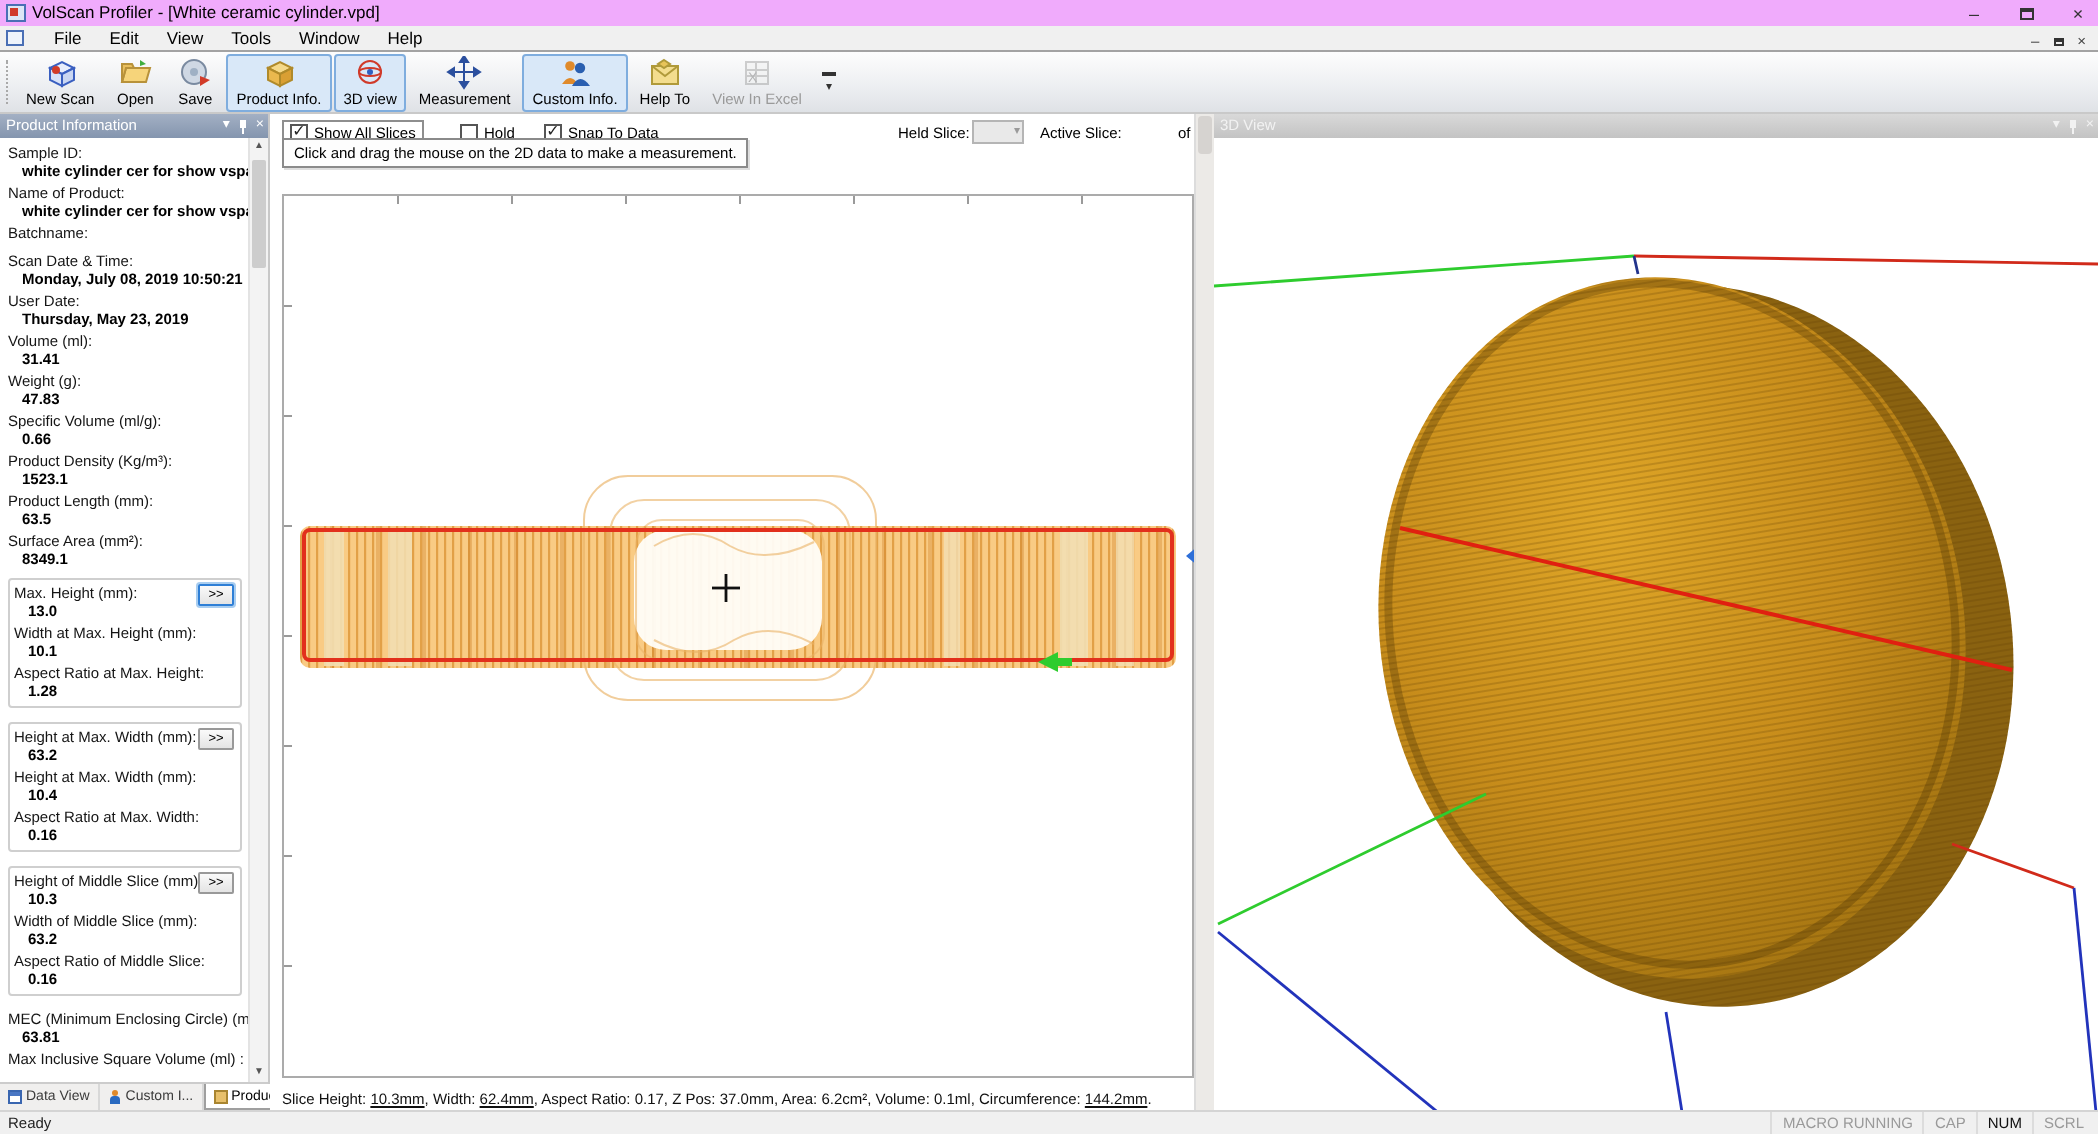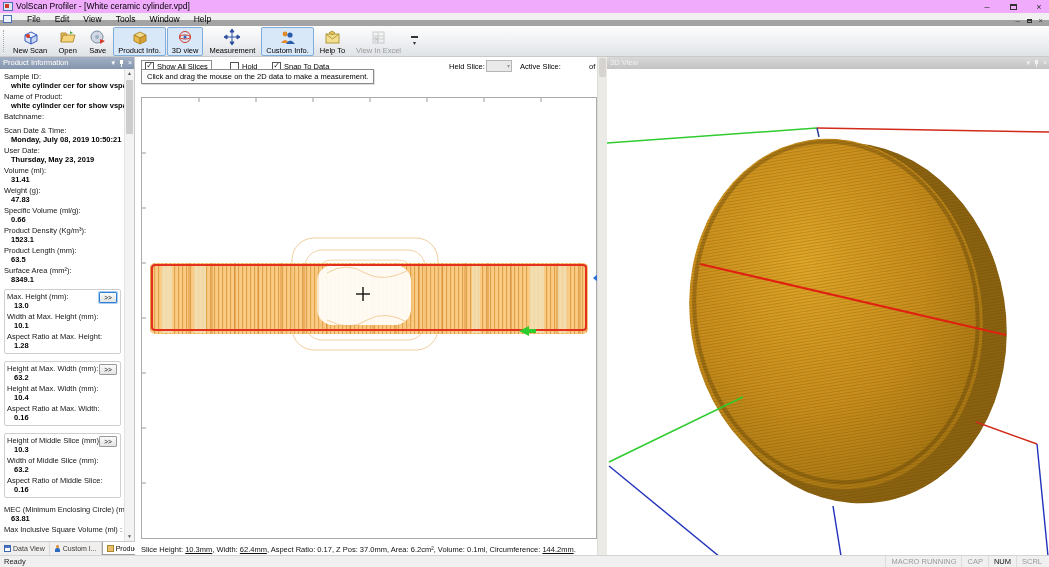--- a/index.html
+++ b/index.html
@@ -9,29 +9,29 @@
   .abs{position:absolute;}
 
   
   .titlebar{left:0;top:0;width:1049px;height:13px;background:#f0abfc;font-size:8.5px;line-height:13px;}
   .title-text{position:absolute;left:16px;top:0;}
   .appicon{position:absolute;left:3px;top:2px;width:10px;height:9px;border:1px solid #4a6fb5;background:#dce6f5;}
   .appicon:before{content:"";position:absolute;left:1px;top:1px;width:4px;height:4px;background:#d03a2a;}
   .winbtns{position:absolute;right:4px;top:1px;display:flex;gap:14px;font-size:9px;color:#333;}
   .winbtns .b{width:12px;text-align:center;}
   .restore-glyph{display:inline-block;width:7px;height:6px;border:1px solid #333;border-top:2px solid #333;}
-  .menubar{left:0;top:13px;width:1049px;height:13px;background:#f0f0f0;font-size:8.5px;line-height:13px;border-bottom:6px solid #a3a3a3;}
+  .menubar{left:0;top:13px;width:1049px;height:13px;background:#f0f0f0;font-size:8.5px;line-height:13px;border-bottom:1px solid #a3a3a3;}
   .mdiicon{position:absolute;left:3px;top:2px;width:9px;height:8px;border:1px solid #4a6fb5;background:#eef3fb;}
   .menu-items{position:absolute;left:20px;top:0;display:flex;gap:0;}
   .menu-items span{padding:0 7px;}
   .mdibtns{position:absolute;right:6px;top:1px;display:flex;gap:7px;font-size:7.5px;color:#444;}
   .toolbar{left:0;top:26px;width:1049px;height:31px;background:linear-gradient(#fdfdfd,#eceef1 60%,#dfe2e6);
            border-bottom:1px solid #c9c9c9;display:flex;align-items:center;padding-left:8px;}
   .toolbar:before{content:"";position:absolute;left:3px;top:4px;bottom:4px;border-left:1px dotted #a9a9a9;}
-  .tbtn{height:29px;display:flex;flex-direction:column;align-items:center;justify-content:flex-end;
+  .tbtn{height:29px;display:flex;flex-direction:column;align-items:center;justify-content:center;
         padding:0 4px;margin-right:1px;font-size:7.5px;line-height:8px;border:1px solid transparent;border-radius:2px;}
   .tbtn svg{display:block;margin-bottom:1px;}
   .tbtn.active{background:#d9e8f8;border-color:#7fadde;}
   .tbtn.disabled{color:#9a9a9a;}
   .tbtn.disabled svg{opacity:.45;filter:grayscale(1);}
   .tb-overflow{width:11px;height:22px;margin-left:2px;display:flex;flex-direction:column;align-items:center;justify-content:center;font-size:6px;color:#333;border:1px solid transparent;}
   .tb-overflow .bar{width:7px;height:2px;border-top:1px solid #333;border-bottom:1px solid #333;margin-bottom:1px;}
 
   
   .main{left:0;top:57px;width:834px;height:498px;background:#fff;}

